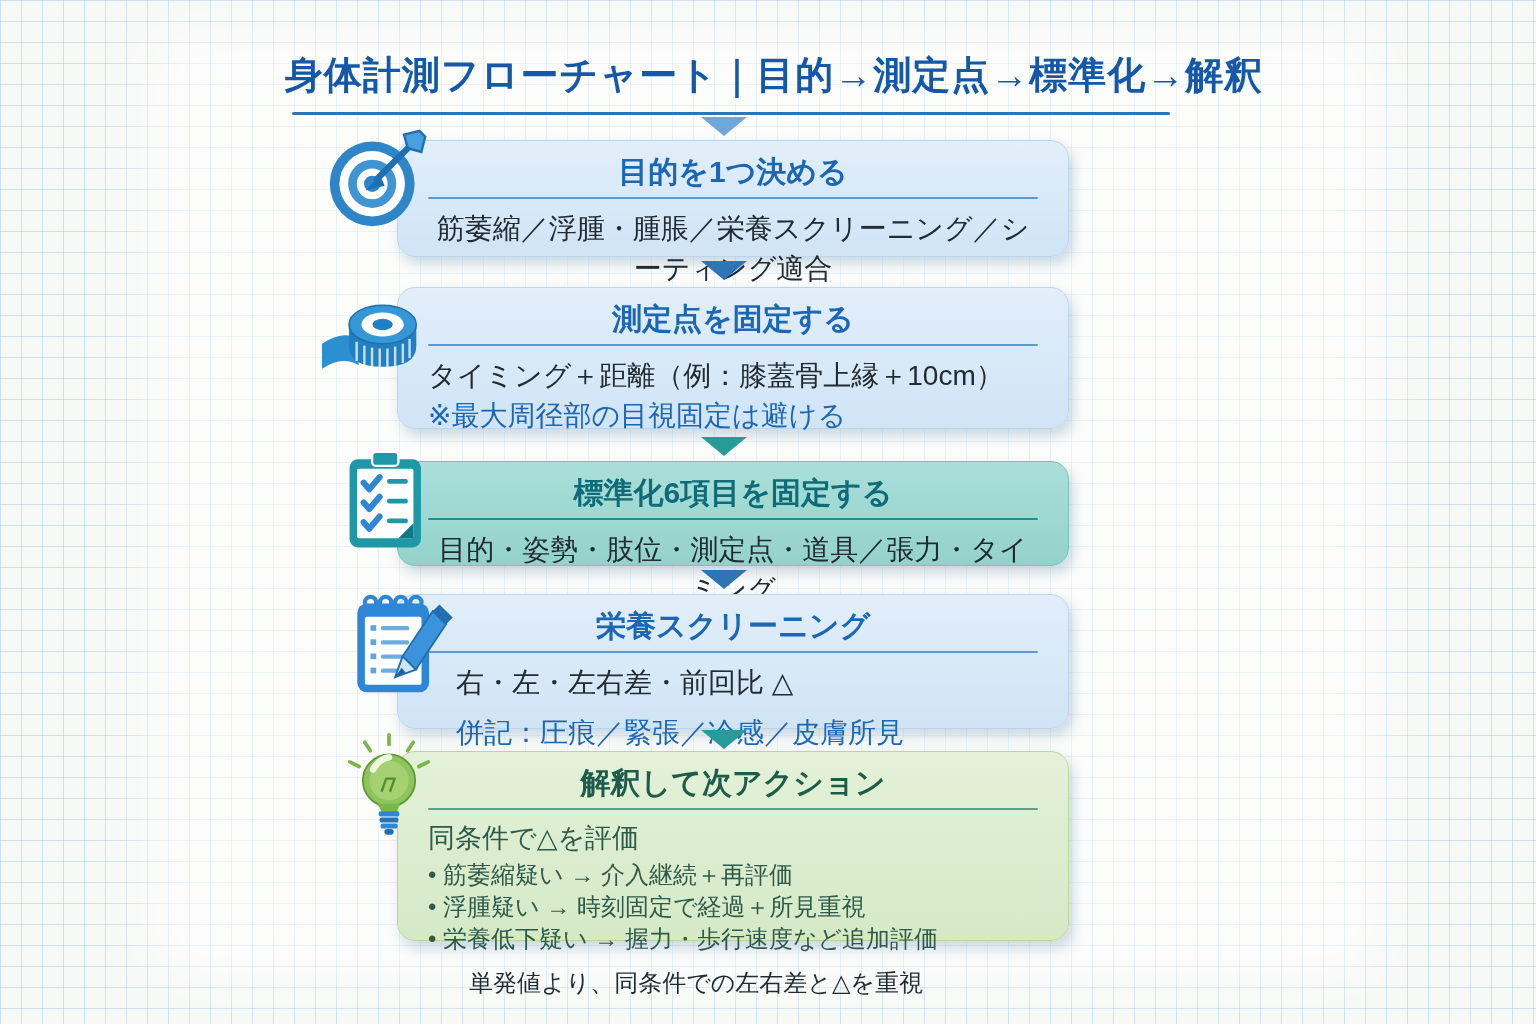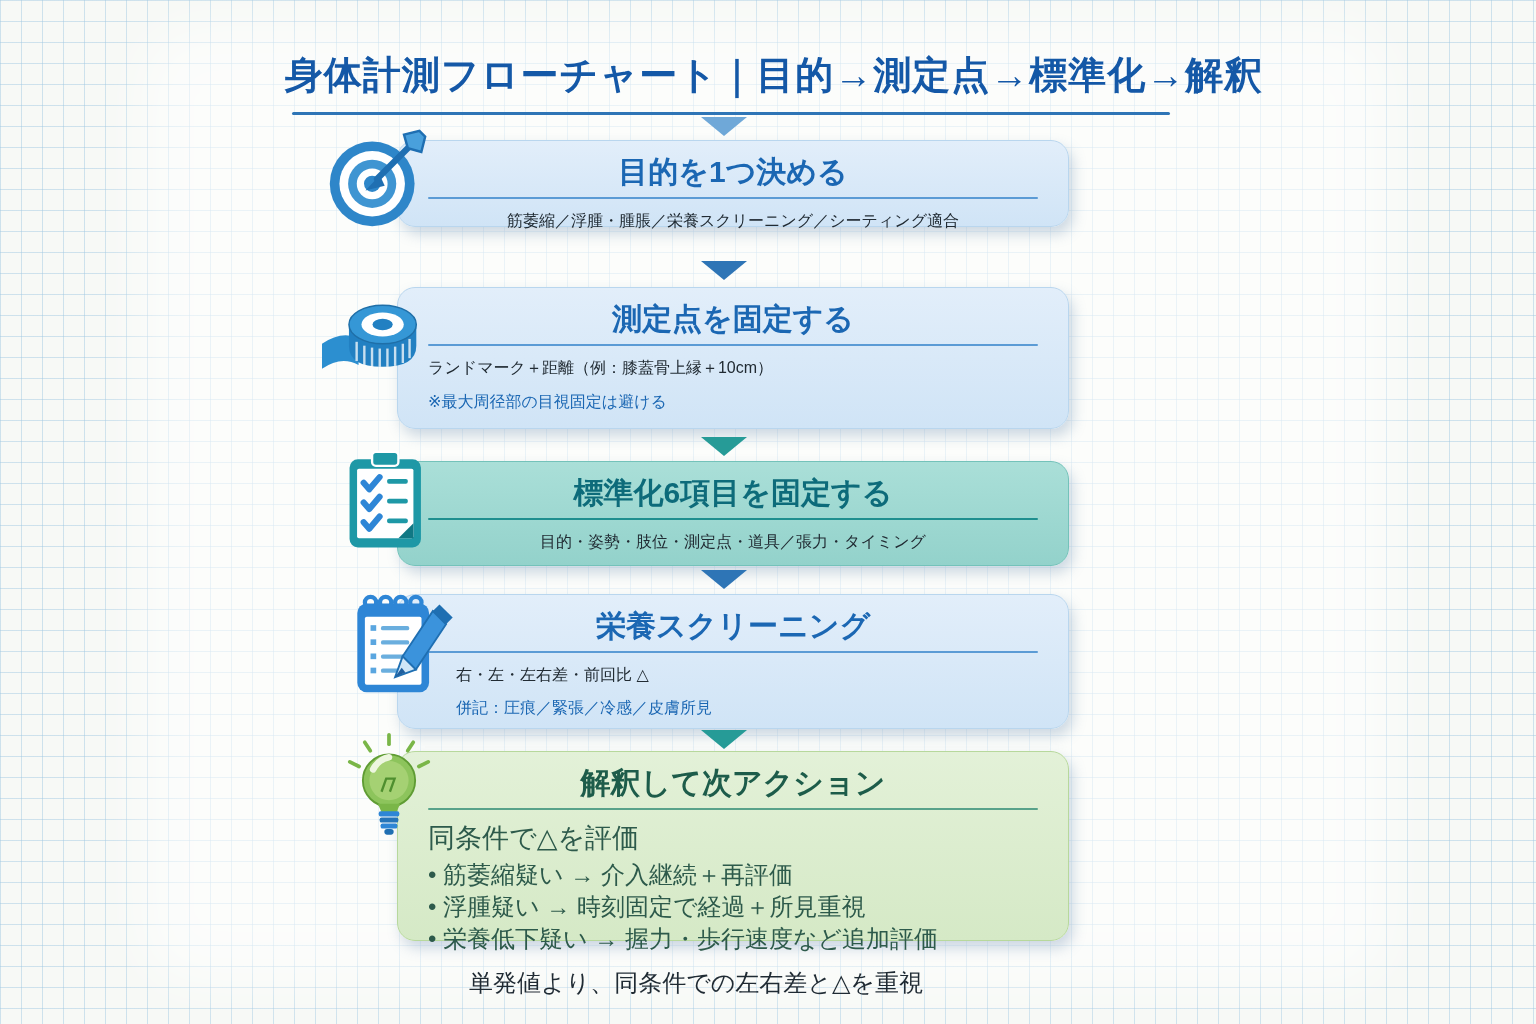--- a/index.html
+++ b/index.html
@@ -61,23 +61,23 @@
   .box-heading{
     font-size:30px;font-weight:700;text-align:center;line-height:1.25;margin-top:2px;
   }
   .box.blue .box-heading{color:#1b67b3;}
   .box.teal .box-heading{color:#0d6b7a;}
   .box.green .box-heading{color:#1d5c4a;}
   .heading-rule{height:2px;margin:6px auto 10px;width:100%;border-radius:1px;}
   .box.blue .heading-rule{background:#5b9bd5;}
   .box.teal .heading-rule{background:#1f8f8f;}
   .box.green .heading-rule{background:#58a28a;}
-  .body-line{font-size:16px;line-height:1.45;color:#212b33;}
+  .body-line{font-size:28px;line-height:1.45;color:#212b33;}
   .center{text-align:center;}
-  .note{color:#1b67b3;margin-top:11px;}
+  .note{color:#1b67b3;margin-top:0;}
   .intro{font-size:27px;line-height:1.4;color:#2d5a4b;margin:2px 0 2px;}
   ul.bullets{margin:2px 0 17px;padding:0;list-style:none;}
   ul.bullets li{font-size:24px;line-height:1.33;color:#2d5a4b;}
   
   .step-icon{position:absolute;z-index:5;}
   
   .footer-note{
     position:absolute;left:360px;top:956px;width:672px;text-align:center;
     font-size:24px;color:#1f2a33;margin-top:11px;
   }
@@ -86,42 +86,42 @@
 <body>
 
 <div id="canvas">
   <div class="wash"></div>
 
   <div class="title">身体計測フローチャート｜目的→測定点→標準化→解釈</div>
   <div class="title-rule"></div>
 
   <div class="arrow light" style="top:117px"></div>
 
-  <section class="box blue" style="top:140px;height:87px">
+  <section class="box blue" style="top:140px;height:117px">
     <div class="box-heading">目的を1つ決める</div>
     <div class="heading-rule"></div>
     <div class="body-line center">筋萎縮／浮腫・腫脹／栄養スクリーニング／シーティング適合</div>
   </section>
   <svg class="step-icon" style="left:324px;top:126px" width="106" height="106" viewBox="0 0 110 110" aria-hidden="true">
     <circle cx="50" cy="60" r="44" fill="#2e86c9"></circle>
     <circle cx="50" cy="60" r="34" fill="#ffffff"></circle>
     <circle cx="50" cy="60" r="25" fill="#3f95d2"></circle>
     <circle cx="50" cy="60" r="16" fill="#ffffff"></circle>
     <circle cx="50" cy="60" r="8.5" fill="#2e86c9"></circle>
     <line x1="90" y1="20" x2="55" y2="55" stroke="#1f6fb2" stroke-width="6.5" stroke-linecap="round"></line>
     <polygon points="43,67 58,51 63,62" fill="#1f6fb2"></polygon>
     <polygon points="83,9 99,5 105,11 101,27 87,23" fill="#49a0dc" stroke="#1f6fb2" stroke-width="2.5"></polygon>
   </svg>
 
   <div class="arrow blue" style="top:261px"></div>
 
   <section class="box blue" style="top:287px;height:142px">
     <div class="box-heading">測定点を固定する</div>
     <div class="heading-rule"></div>
-    <div class="body-line">ランドマーク＋距離（例：膝蓋骨上縁＋10cm）</div>
+    <div class="body-line">タイミング＋距離（例：膝蓋骨上縁＋10cm）</div>
     <div class="body-line note">※最大周径部の目視固定は避ける</div>
   </section>
   <svg class="step-icon" style="left:320px;top:286px" width="106" height="102" viewBox="0 0 110 106" aria-hidden="true">
     <path d="M2,60 Q22,46 40,54 L40,82 Q22,72 2,86 Z" fill="#2c8fd0"></path>
     <path d="M30,40 L30,62 Q30,84 65,84 Q100,84 100,62 L100,40 Z" fill="#2280c2"></path>
     <g stroke="rgba(255,255,255,.75)" stroke-width="2.5">
       <line x1="38" y1="58" x2="38" y2="78"></line>
         <line x1="46" y1="62" x2="46" y2="82"></line>
       <line x1="54" y1="64" x2="54" y2="84"></line>
         <line x1="62" y1="65" x2="62" y2="84"></line>

